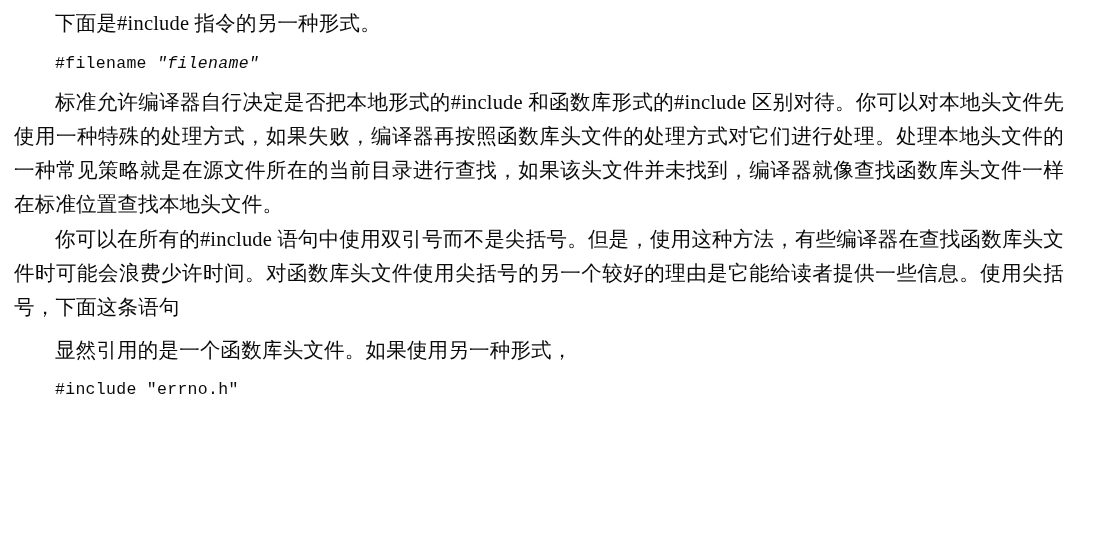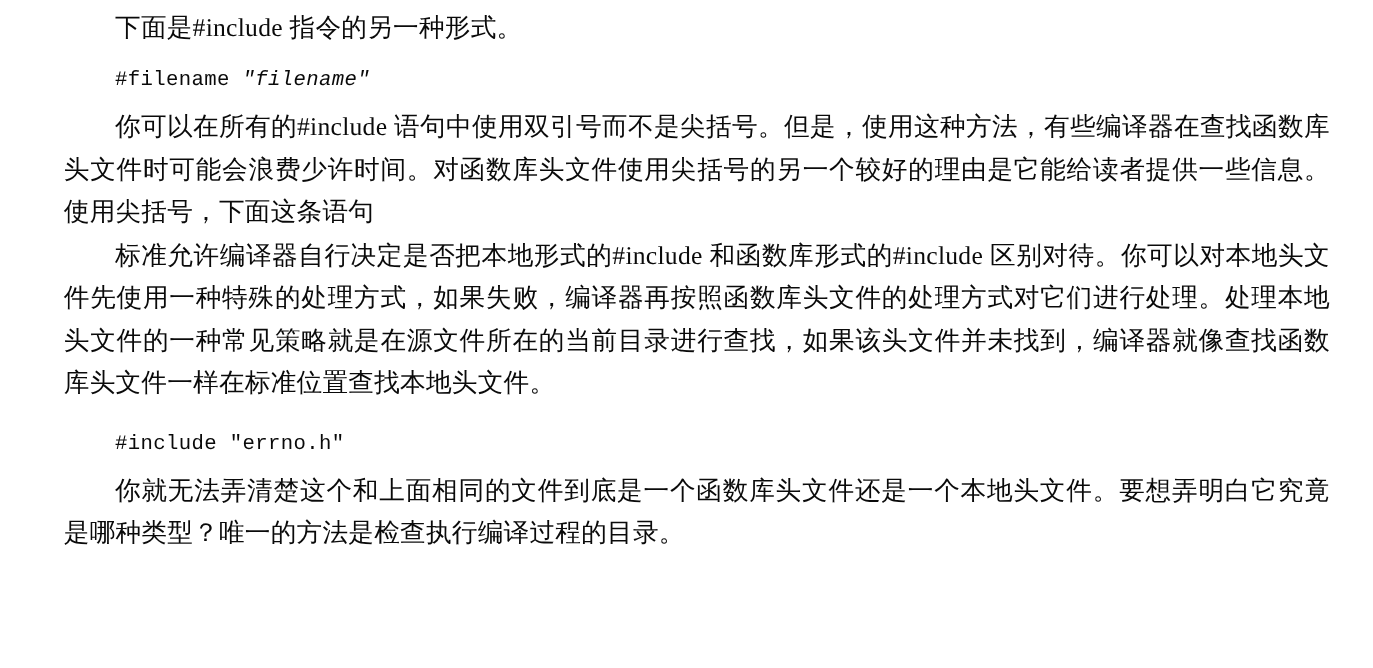--- a/index.html
+++ b/index.html
@@ -12,21 +12,21 @@
     background: #ffffff;
     font-family: "Liberation Serif", serif;
     color: #0a0a0a;
     overflow: hidden;
   }
   .page {
     position: relative;
     width: 1098px;
     height: 534px;
     box-sizing: border-box;
-    padding: 6px 34px 0 51px;
+    padding: 6px 34px 0 14px;
   }
   .para {
     font-family: "Liberation Serif", serif;
     font-size: 20.5px;
     line-height: 34px;
     text-align: justify;
     text-justify: inter-ideograph;
     margin: 0 0 1px 0;
     letter-spacing: 0.2px;
   }
@@ -55,31 +55,31 @@
 <div class="page">
 
   <p class="para indent">下面是#include 指令的另一种形式。</p>
 
   <div class="sp-1"></div>
 
   <div class="code"><span>#filename </span><em>"filename"</em></div>
 
   <div class="sp-2"></div>
 
+  <p class="para indent">标准允许编译器自行决定是否把本地形式的#include 和函数库形式的#include 区别对待。你可以对本地头文件先使用一种特殊的处理方式，如果失败，编译器再按照函数库头文件的处理方式对它们进行处理。处理本地头文件的一种常见策略就是在源文件所在的当前目录进行查找，如果该头文件并未找到，编译器就像查找函数库头文件一样在标准位置查找本地头文件。</p>
+
   <p class="para indent">你可以在所有的#include 语句中使用双引号而不是尖括号。但是，使用这种方法，有些编译器在查找函数库头文件时可能会浪费少许时间。对函数库头文件使用尖括号的另一个较好的理由是它能给读者提供一些信息。使用尖括号，下面这条语句</p>
-
-  <p class="para indent">标准允许编译器自行决定是否把本地形式的#include 和函数库形式的#include 区别对待。你可以对本地头文件先使用一种特殊的处理方式，如果失败，编译器再按照函数库头文件的处理方式对它们进行处理。处理本地头文件的一种常见策略就是在源文件所在的当前目录进行查找，如果该头文件并未找到，编译器就像查找函数库头文件一样在标准位置查找本地头文件。</p>
 
   <div class="sp-3"></div>
 
 
   <div class="sp-2"></div>
 
+  <p class="para indent">显然引用的是一个函数库头文件。如果使用另一种形式，</p>
 
   <div class="sp-2"></div>
 
   <div class="code">#include "errno.h"</div>
 
   <div class="sp-2"></div>
 
-  <p class="para indent">你就无法弄清楚这个和上面相同的文件到底是一个函数库头文件还是一个本地头文件。要想弄明白它究竟是哪种类型？唯一的方法是检查执行编译过程的目录。</p>
 
 </div>
 
 </body></html>

